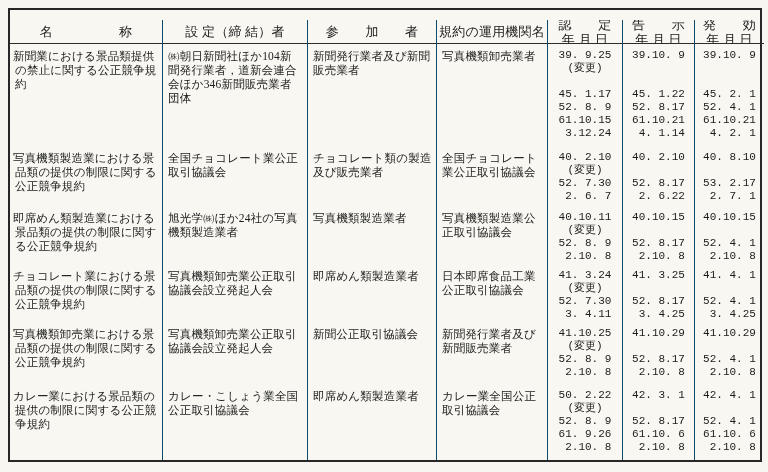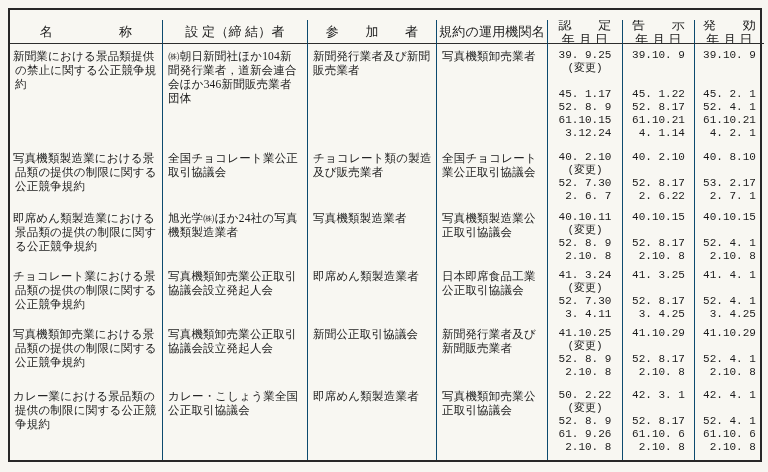--- a/index.html
+++ b/index.html
@@ -208,21 +208,21 @@
 52. 4. 1
  2.10. 8</div></div>
     </div>
 
     <div class="trow">
       <div class="cell name-cell">
         <span class="row-no">6</span><span>カレー業における景品類の提供の制限に関する公正競争規約</span>
       </div>
       <div class="cell">カレー・こしょう業全国公正取引協議会</div>
       <div class="cell">即席めん類製造業者</div>
-      <div class="cell">写真機類卸売業公正取引協議会</div>
+      <div class="cell">カレー業全国公正取引協議会</div>
       <div class="cell date-cell"><div class="dates">50. 2.22
 (変更)
 52. 8. 9
 61. 9.26
  2.10. 8</div></div>
       <div class="cell date-cell"><div class="dates">42. 3. 1
 
 52. 8.17
 61.10. 6
  2.10. 8</div></div>

